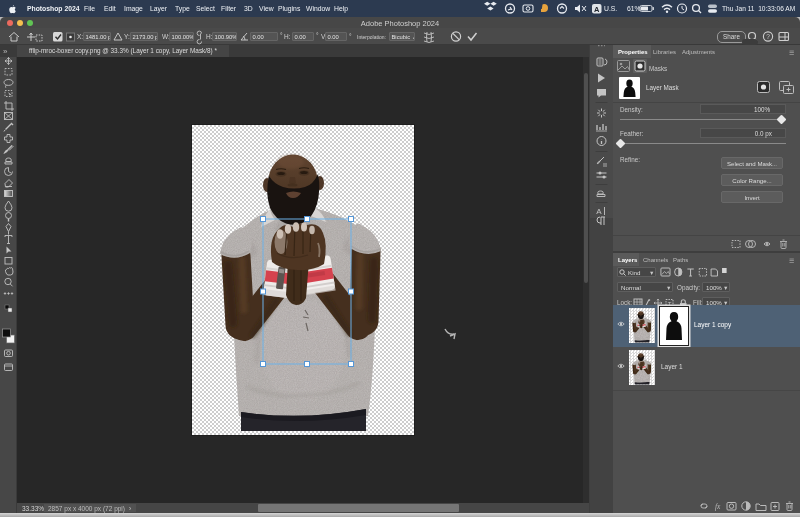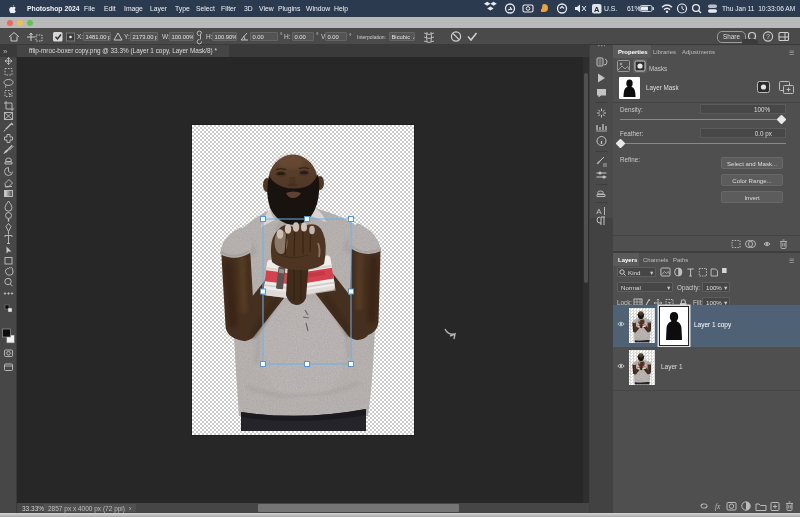--- a/index.html
+++ b/index.html
@@ -109,20 +109,23 @@
     <path d="M218.5,10.5 l2.5,2.5" stroke="#e8ebf0" stroke-width="1.3"></path>
 
     <rect x="228" y="4.5" width="9" height="3.6" rx="1.8" fill="#b9c0c9"></rect>
     <rect x="228" y="9.2" width="9" height="3.6" rx="1.8" fill="#e8ebf0"></rect>
   </g>
 </svg>
 <div class="mtxt" style="left:604px;">U.S.</div>
 <div class="mtxt" style="left:627px;">61%</div>
 <div class="mtxt" style="left:722px;font-size:6.6px;top:5px;">Thu Jan 11&nbsp;&nbsp;10:33:06 AM</div>
 
+<div id="titlebar" class="abs">
+      <div class="t">Adobe Photoshop 2024</div>
+    </div>
 <div class="tl" style="left:7px;background:#ec6a5e;"></div>
 <div class="tl" style="left:17px;background:#f5bf4f;"></div>
 <div class="tl" style="left:27px;background:#61c454;"></div>
 
 <div id="optbar" class="abs"></div>
 <svg id="optleft" class="abs" style="left:0;top:28px;" width="800" height="17" viewBox="0 0 800 17">
   <g stroke="#c9c9c9" fill="none" stroke-width="1">
 
     <path d="M9,9 l5,-4.5 5,4.5 M11,8.5 v4.5 h6 v-4.5"></path>
 

